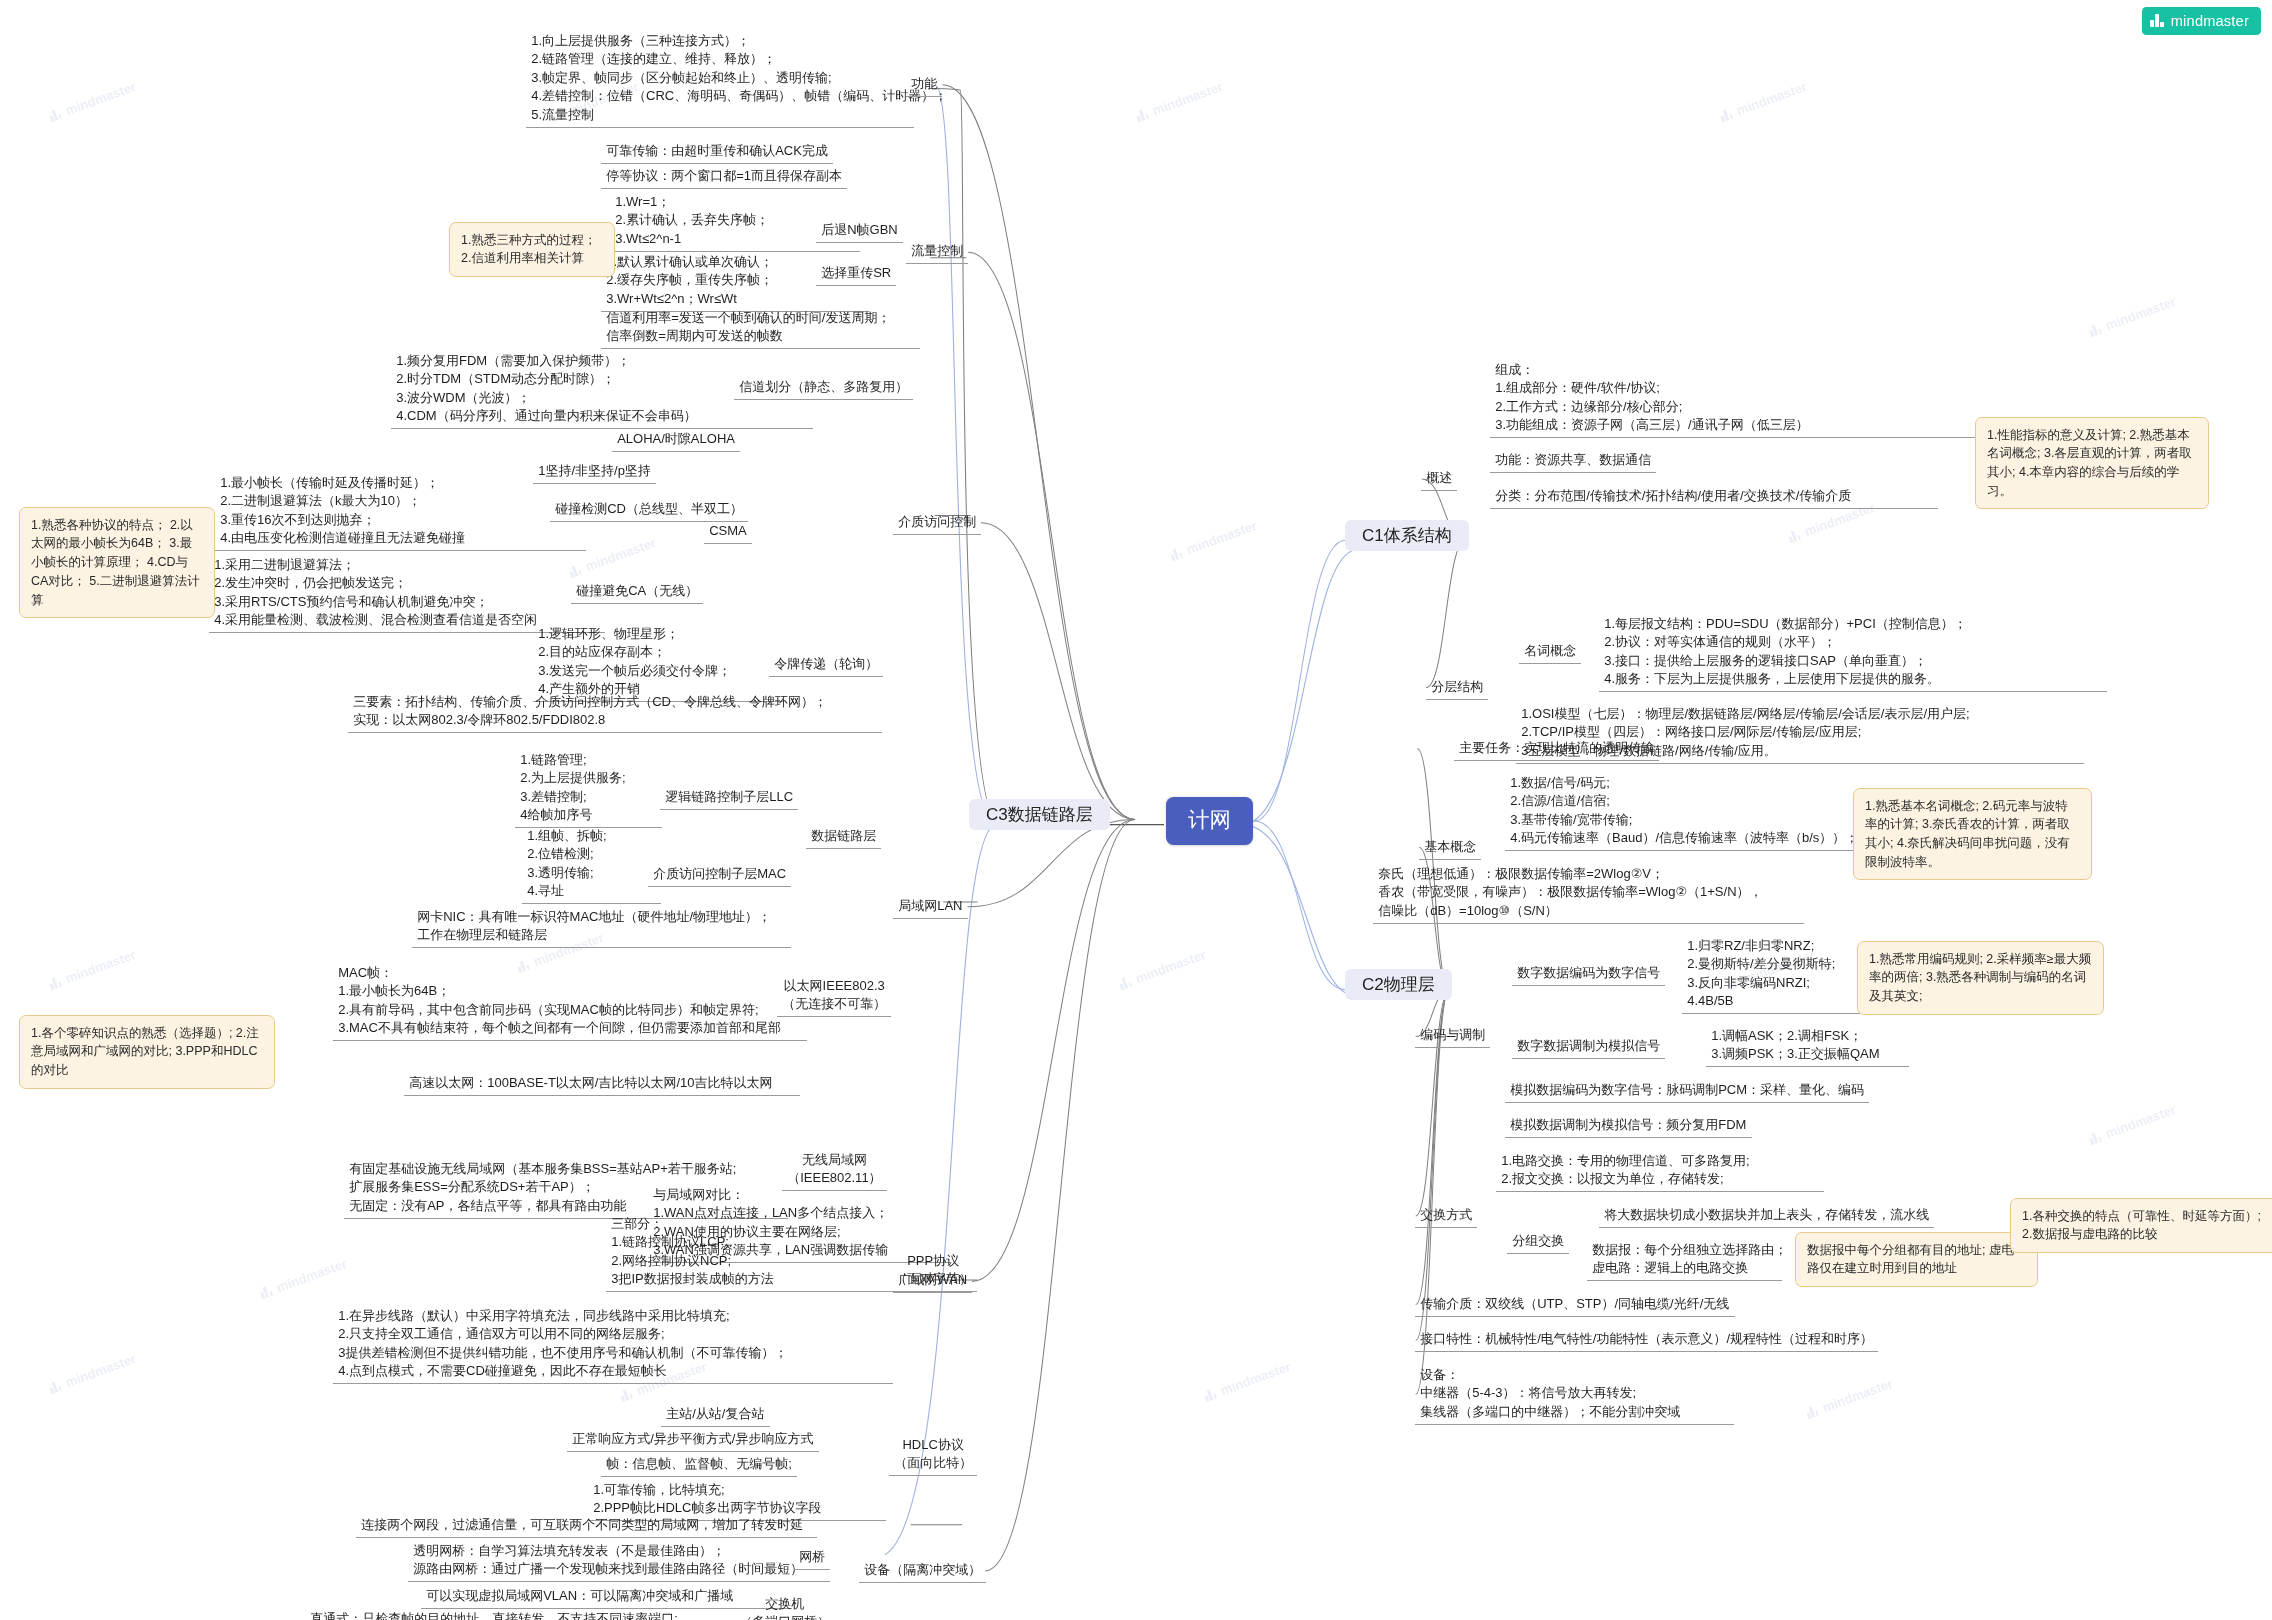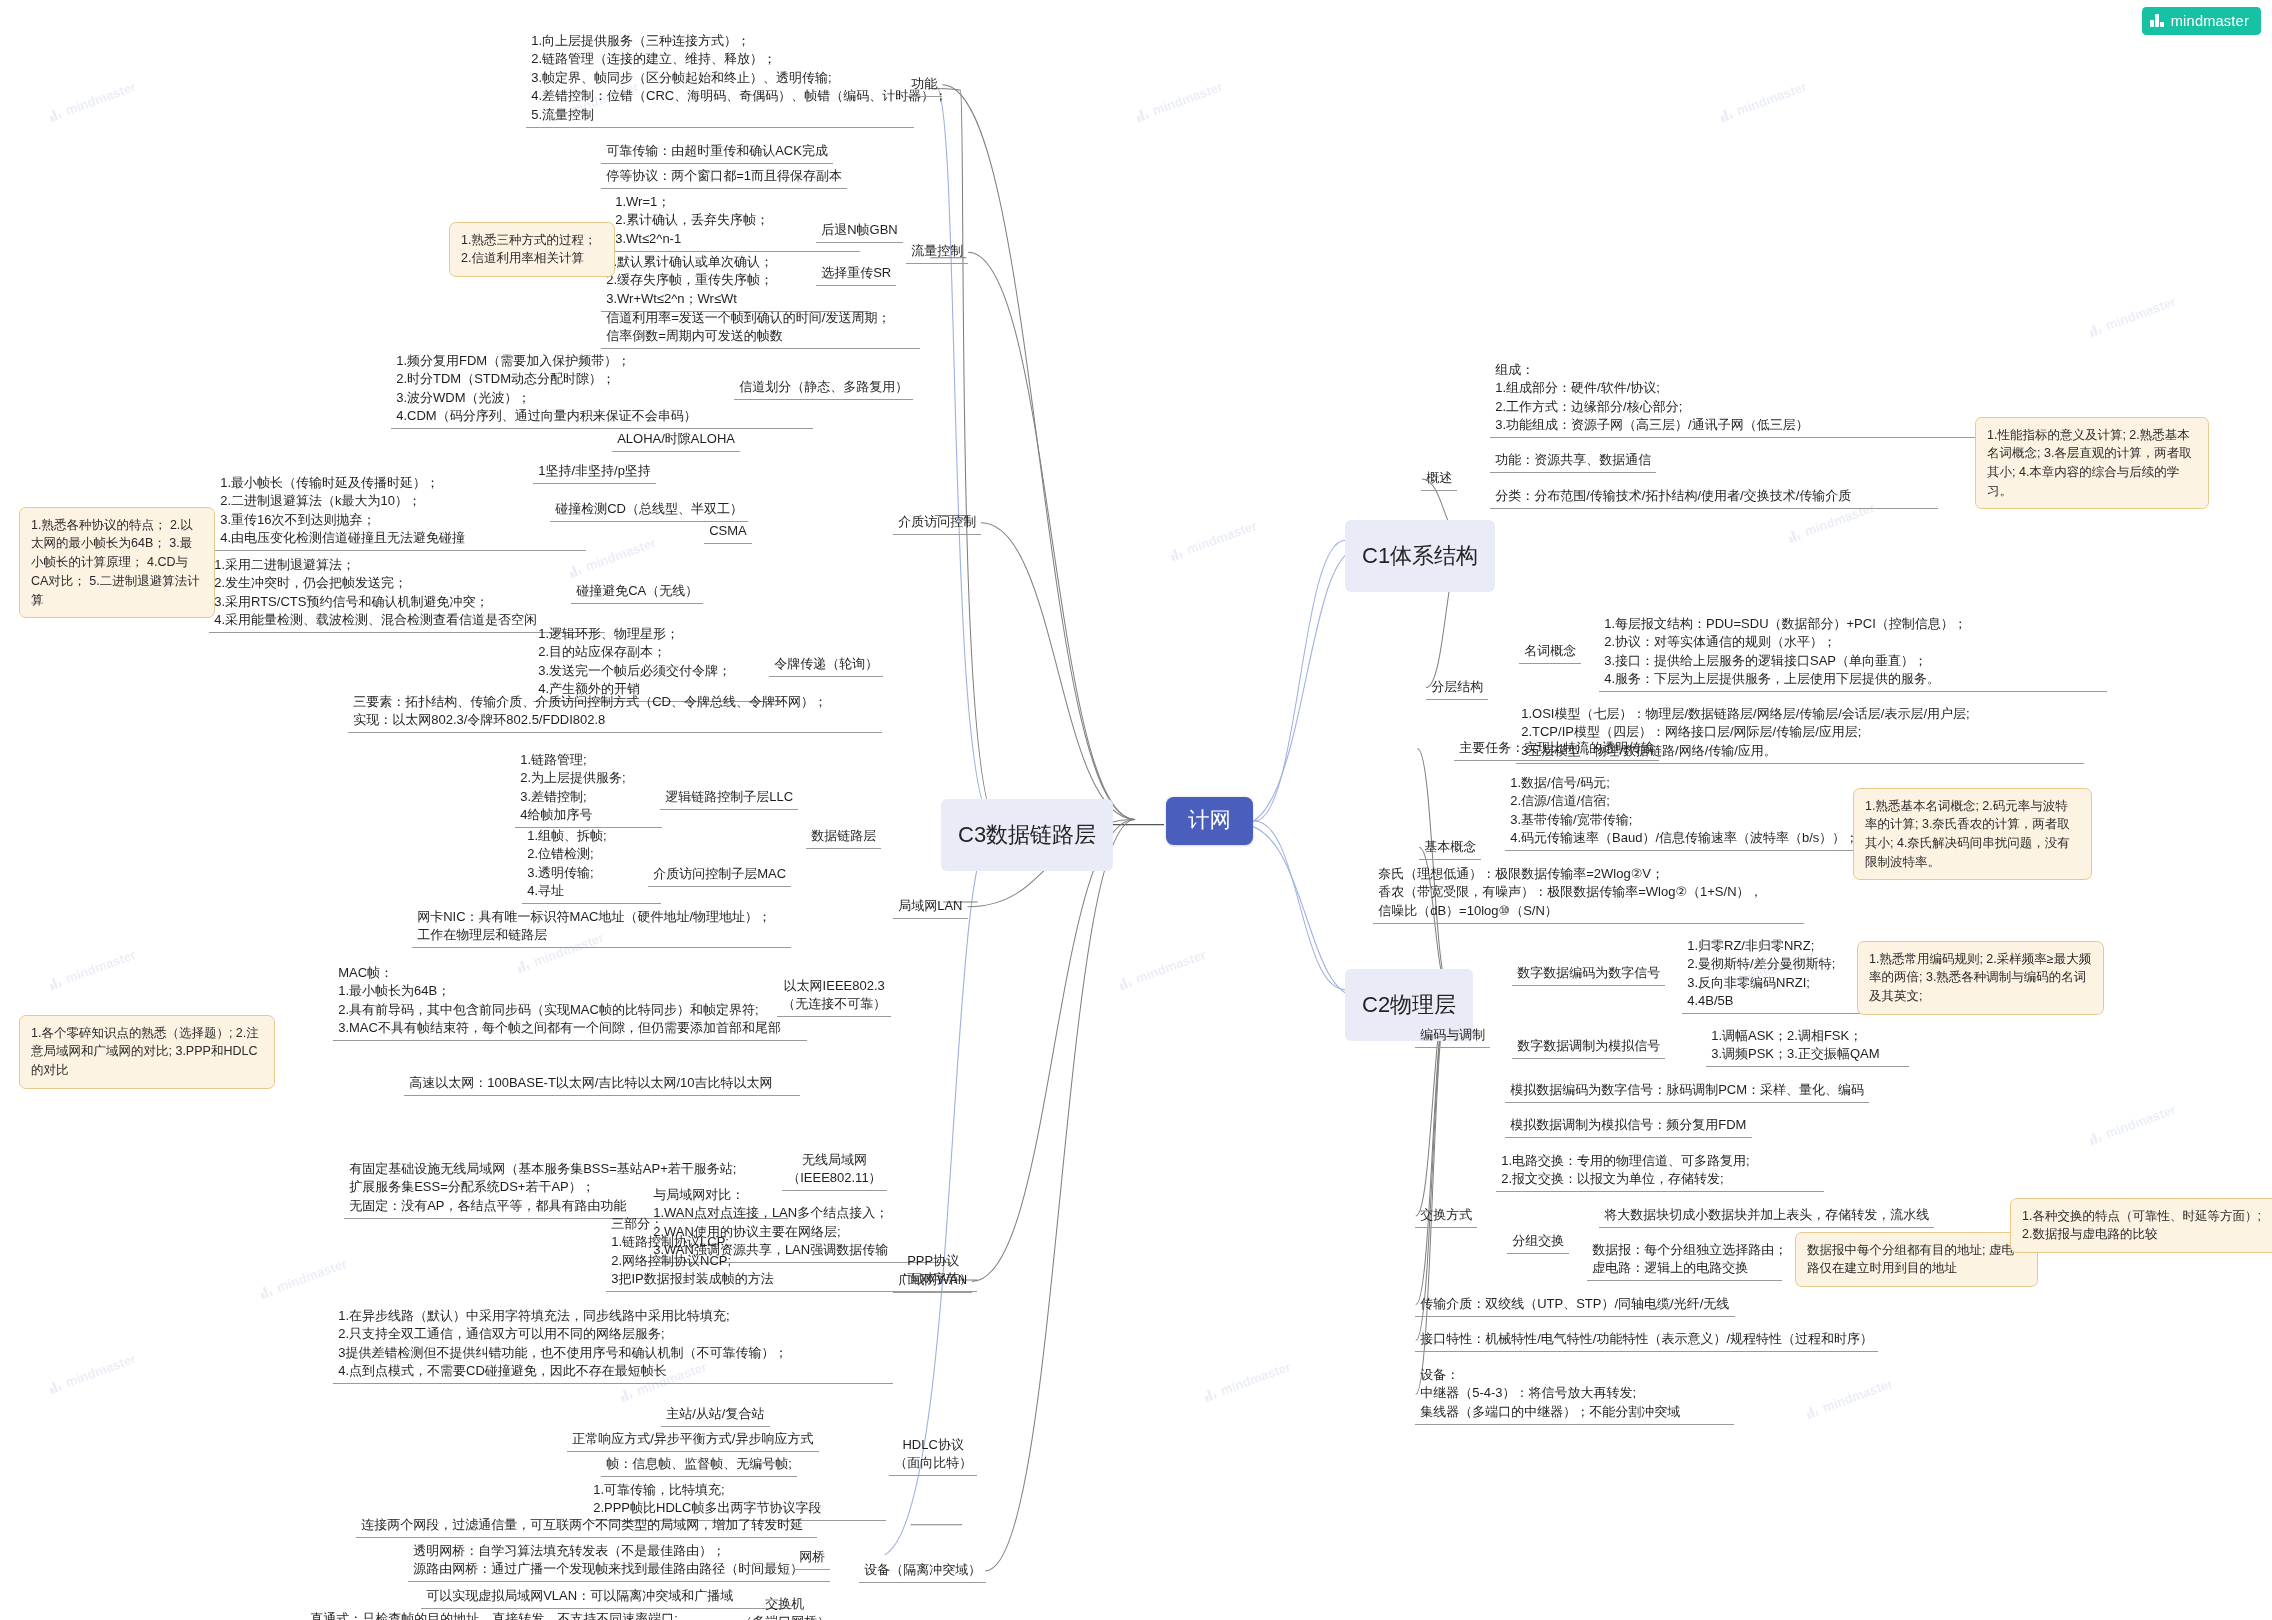--- a/index.html
+++ b/index.html
@@ -48,21 +48,21 @@
   .node.t{ 
     padding:1.7px 5.2px 2.6px 5.2px;
   }
   .root{
     background:#4a5fbd;color:#fff;border-radius:7.7px;
     padding:12px 22px;font-size:21.5px;line-height:1.1;
     box-shadow:0 0.9px 2.6px rgba(0,0,0,.18);
   }
   .lvl1{
     background:#e9ecf6;border-radius:6px;color:#222;
-    padding:22px 17px;font-size:22px;line-height:1.25;text-align:center;
+    padding:5px 17px;font-size:17px;line-height:1.25;text-align:center;
   }
   .note{
     background:#fdf3e3;border:1.2px solid #e8c98c;border-radius:6.9px;
     padding:7.7px 11px;font-size:12.5px;line-height:1.5;color:#2a2a2a;
   }
   .u{border-bottom:1px solid #9a9a9a;}
   .center{text-align:center;}
 </style>
 </head>
 <body>
@@ -272,21 +272,21 @@
       <span class="wmm">
         <i></i>
         <i></i>
         <i></i>
       </span>
       <span>mindmaster</span>
     </div>
 
   <div class="node root" style="left:1166px;top:797px">计网</div>
 
-  <div class="node lvl1" style="left:941px;top:799px">C3数据链路层</div>
+  <div class="node lvl1" style="left:969px;top:799px">C3数据链路层</div>
   <div class="node lvl1" style="left:1345px;top:520px">C1体系结构</div>
   <div class="node lvl1" style="left:1345px;top:969px">C2物理层</div>
 
   <div class="node t u" style="left:526px;top:30px;width:378px">1.向上层提供服务（三种连接方式）；
 2.链路管理（连接的建立、维持、释放）；
 3.帧定界、帧同步（区分帧起始和终止）、透明传输;
 4.差错控制：位错（CRC、海明码、奇偶码）、帧错（编码、计时器）；
 5.流量控制</div>
   <div class="node t u" style="left:906px;top:73px">功能</div>
 

